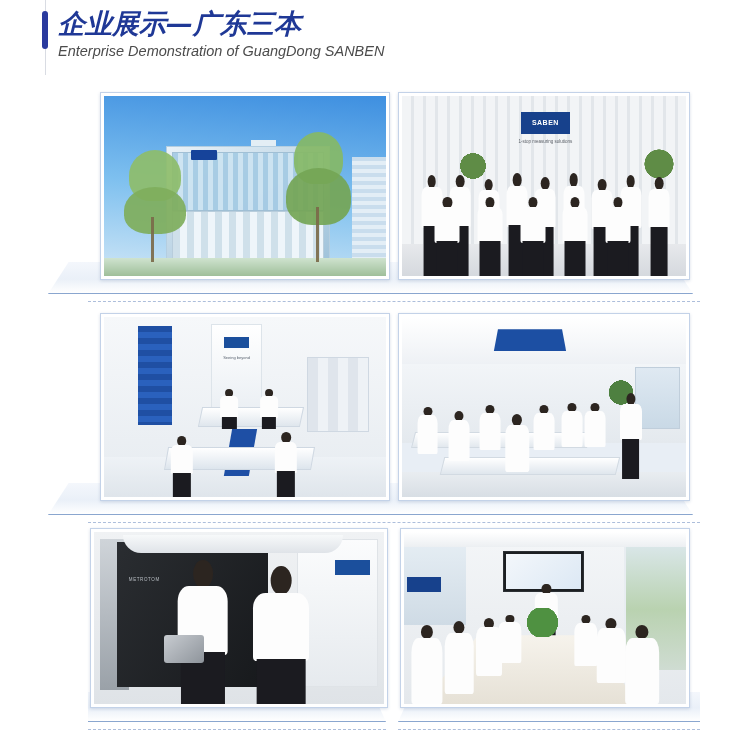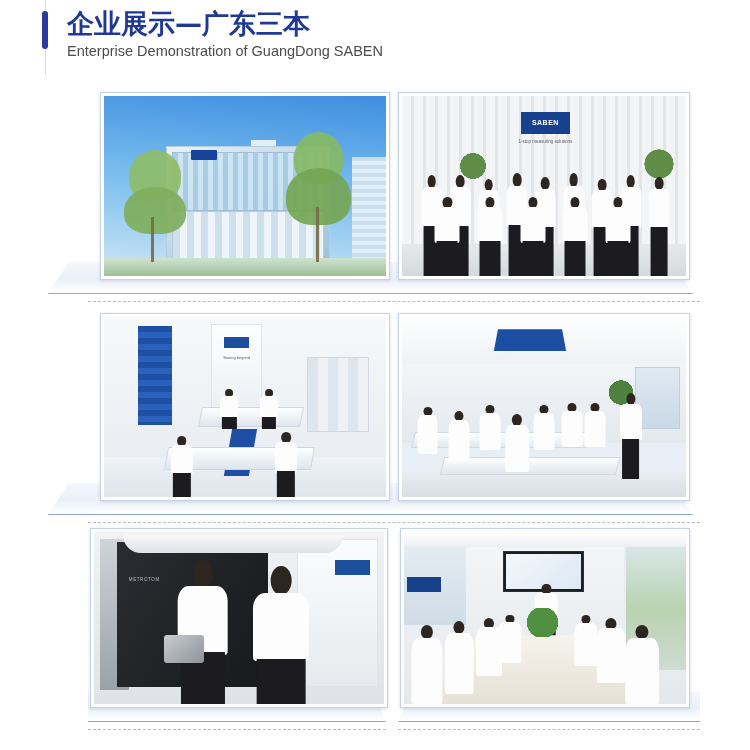--- a/index.html
+++ b/index.html
@@ -31,21 +31,21 @@
   }
   .header-bar {
     position: absolute;
     left: 42px; top: 11px;
     width: 6px; height: 38px;
     background: #2a3a9e;
     border-radius: 3px;
   }
   .header-text {
     position: absolute;
-    left: 67px; top: 8px;
+    left: 58px; top: 8px; font-style: italic;
   }
   .title-cn {
     margin: 0;
     font-size: 27px;
     line-height: 32px;
     font-weight: bold;
     color: #1f3896;
     letter-spacing: 0px;
     white-space: nowrap;
     font-family: "DejaVu Sans", "Liberation Sans", sans-serif;
@@ -240,21 +240,21 @@
 </head>
 <body>
 
 <div id="page">
 
   <div class="header">
     <div class="header-rule"></div>
     <div class="header-bar"></div>
     <div class="header-text">
       <div class="title-cn">企业展示—广东三本</div>
-      <div class="title-en">Enterprise Demonstration of GuangDong SABEN</div>
+      <div class="title-en">Enterprise Demonstration of GuangDong SANBEN</div>
     </div>
   </div>
 
   <div class="row" style="top:92px;height:215px;">
 
     <div class="shelf both-slant" style="left:48px; top:170px; width:645px; height:32px;"></div>
     <div class="shelf-dash" style="left:88px; top:209px; width:612px;"></div>
 
     <div class="photo" style="left:100px; top:0px; width:290px; height:188px;">
       <div class="photo-inner">

